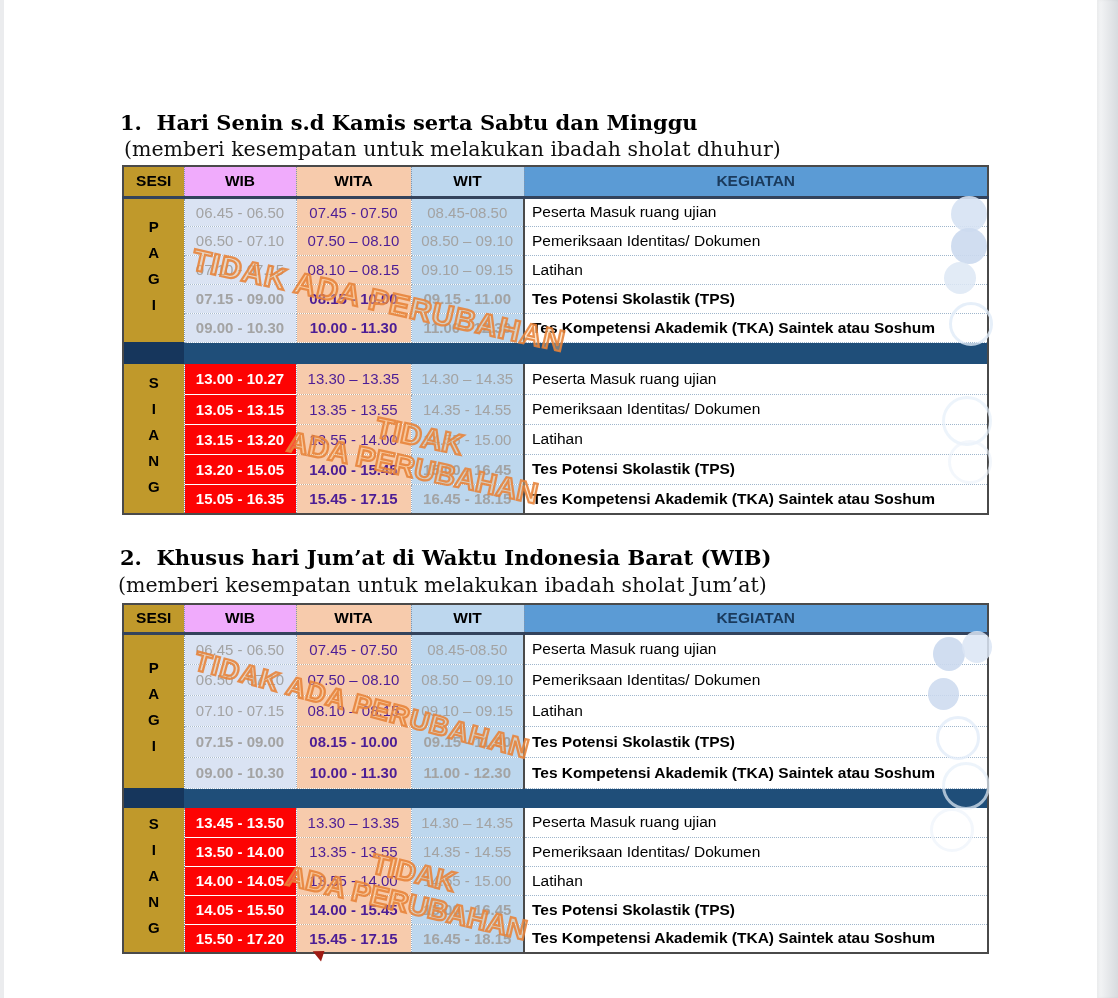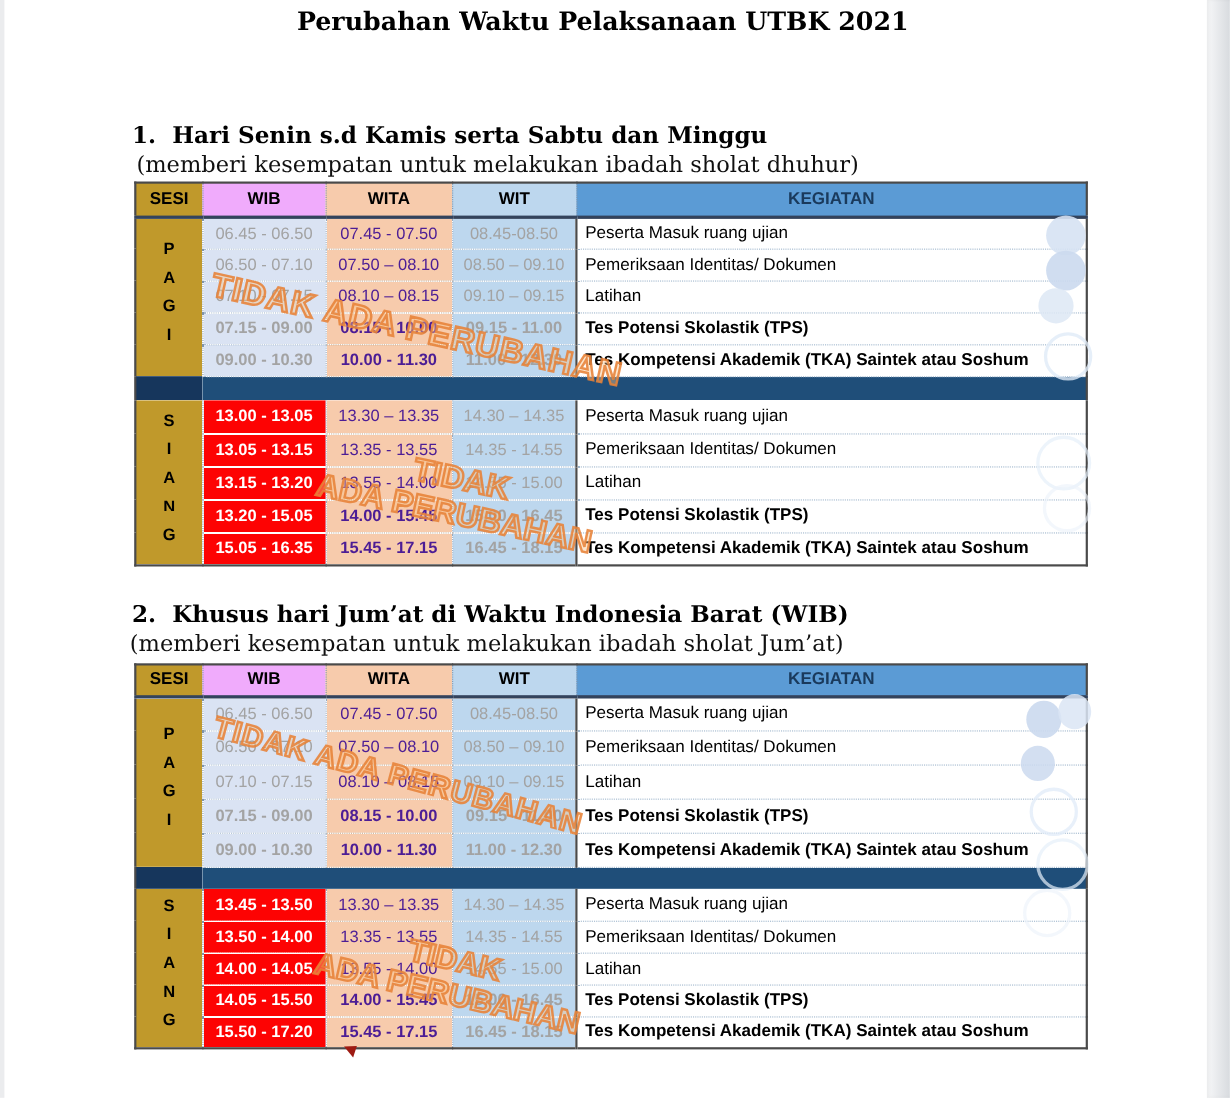--- a/index.html
+++ b/index.html
@@ -106,21 +106,20 @@
     transform:rotate(18deg);
   }
 </style>
 </head>
 <body>
 
 <div class="left-strip"></div>
 <div class="right-strip"></div>
 
 <div class="doc-title">
-  <div>Perubahan Waktu Pelaksanaan UTBK 2021</div>
 </div>
 
 <div id="sec1-heading" class="sec-heading">1.  Hari Senin s.d Kamis serta Sabtu dan Minggu</div>
 <div id="sec1-sub" class="sec-sub">(memberi kesempatan untuk melakukan ibadah sholat dhuhur)</div>
 
 <table id="table1" class="sched">
   <colgroup>
       <col style="width:61px">
       <col style="width:112px">
       <col style="width:115px">
@@ -169,21 +168,21 @@
     <td class="t-keg">Tes Kompetensi Akademik (TKA) Saintek atau Soshum</td>
   </tr>
   <tr class="seprow">
     <td class="sep-dark"></td>
     <td class="sep-light" colspan="4"></td>
   </tr>
   <tr class="rowb">
     <td class="sesi-cell" rowspan="5">
           <div class="vlabel">SIANG</div>
         </td>
-    <td class="t-red">13.00 - 13.05</td>
+    <td class="t-red">13.00 - 10.27</td>
     <td class="t-wita">13.30 – 13.35</td>
     <td class="t-wit">14.30 – 14.35</td>
     <td class="t-keg">Peserta Masuk ruang ujian</td>
   </tr>
   <tr class="rowb">
     <td class="t-red">13.05 - 13.15</td>
     <td class="t-wita">13.35 - 13.55</td>
     <td class="t-wit">14.35 - 14.55</td>
     <td class="t-keg">Pemeriksaan Identitas/ Dokumen</td>
   </tr>

